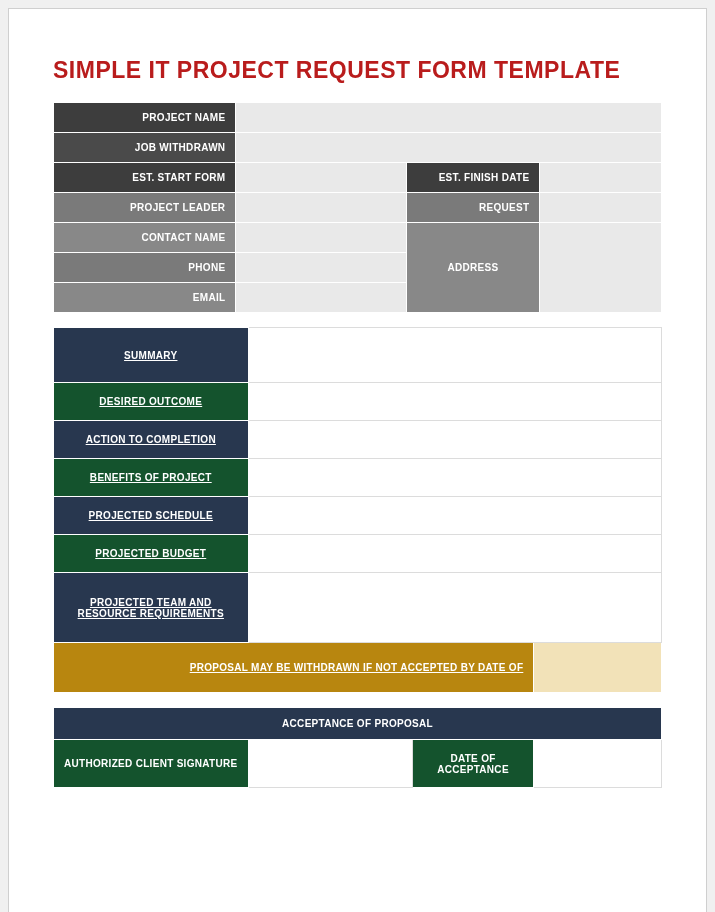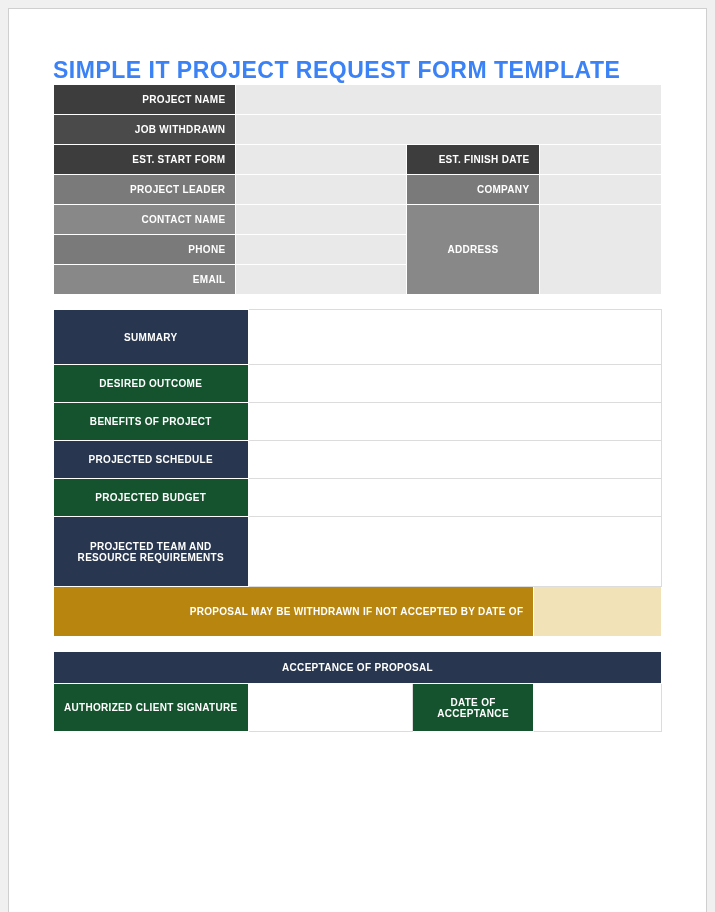--- a/index.html
+++ b/index.html
@@ -14,21 +14,22 @@
     width: 715px;
     height: 912px;
     background: #ffffff;
     border: 1px solid #cfcfcf;
     padding: 48px 44px 44px 44px;
   }
   .title {
     font-size: 23px;
     font-weight: bold;
     letter-spacing: 0.5px;
-    color: #3b82f6;
+    color: #b91c1c;
+    margin-bottom: 18px;
     text-transform: uppercase;
   }
   table {
     border-collapse: collapse;
     width: 100%;
     table-layout: fixed;
   }
   td {
     border: 1px solid #ffffff;
     font-size: 10px;
@@ -43,21 +44,21 @@
   .dark1 { background: #3d3d3d; }
   .dark2 { background: #4a4a4a; }
   .gray1 { background: #7a7a7a; margin-top: 16px; }
   .gray2 { background: #888888; }
   .lightcell { background: #e9e9e9; color:#333; font-weight:normal; text-align:left; }
   .navy { background: #28374f; text-align:center; }
   .steel { background: #14532d; text-align:center; }
   .gold { background: #b8860f; text-align:right; }
   .goldlight { background: #f2e2b8; }
   .whitecell { background: #ffffff; border:1px solid #dcdcdc; }
-  .section2 td { height: 30px; }
+  .section2 td { height: 30px; text-decoration: underline; }
   .tall { height: 55px !important; }
   .taller { height: 70px !important; }
   .center { text-align: center; }
   .spacer { height: 14px; }
 </style>
 </head>
 <body>
 
 <div class="page">
   <div class="title">SIMPLE IT PROJECT REQUEST FORM TEMPLATE</div>
@@ -80,21 +81,21 @@
     </tr>
     <tr>
       <td class="dark1">EST. START FORM</td>
       <td class="lightcell"></td>
       <td class="dark1">EST. FINISH DATE</td>
       <td class="lightcell"></td>
     </tr>
     <tr>
       <td class="gray1">PROJECT LEADER</td>
       <td class="lightcell"></td>
-      <td class="gray1">COMPANY</td>
+      <td class="gray1">REQUEST</td>
       <td class="lightcell"></td>
     </tr>
     <tr>
       <td class="gray2">CONTACT NAME</td>
       <td class="lightcell"></td>
       <td class="gray2 center" rowspan="3">ADDRESS</td>
       <td class="lightcell" rowspan="3"></td>
     </tr>
     <tr>
       <td class="gray1">PHONE</td>
@@ -115,20 +116,24 @@
         <col style="width:47%">
         <col style="width:21%">
     </colgroup>
     <tbody>
         <tr>
       <td class="navy tall">SUMMARY</td>
       <td class="whitecell tall" colspan="2"></td>
     </tr>
     <tr>
       <td class="steel" style="height:38px">DESIRED OUTCOME</td>
+      <td class="whitecell" colspan="2" style="height:38px"></td>
+    </tr>
+    <tr>
+      <td class="navy" style="height:38px">ACTION TO COMPLETION</td>
       <td class="whitecell" colspan="2" style="height:38px"></td>
     </tr>
     <tr>
       <td class="steel" style="height:38px">BENEFITS OF PROJECT</td>
       <td class="whitecell" colspan="2" style="height:38px"></td>
     </tr>
     <tr>
       <td class="navy" style="height:38px">PROJECTED SCHEDULE</td>
       <td class="whitecell" colspan="2" style="height:38px"></td>
     </tr>

